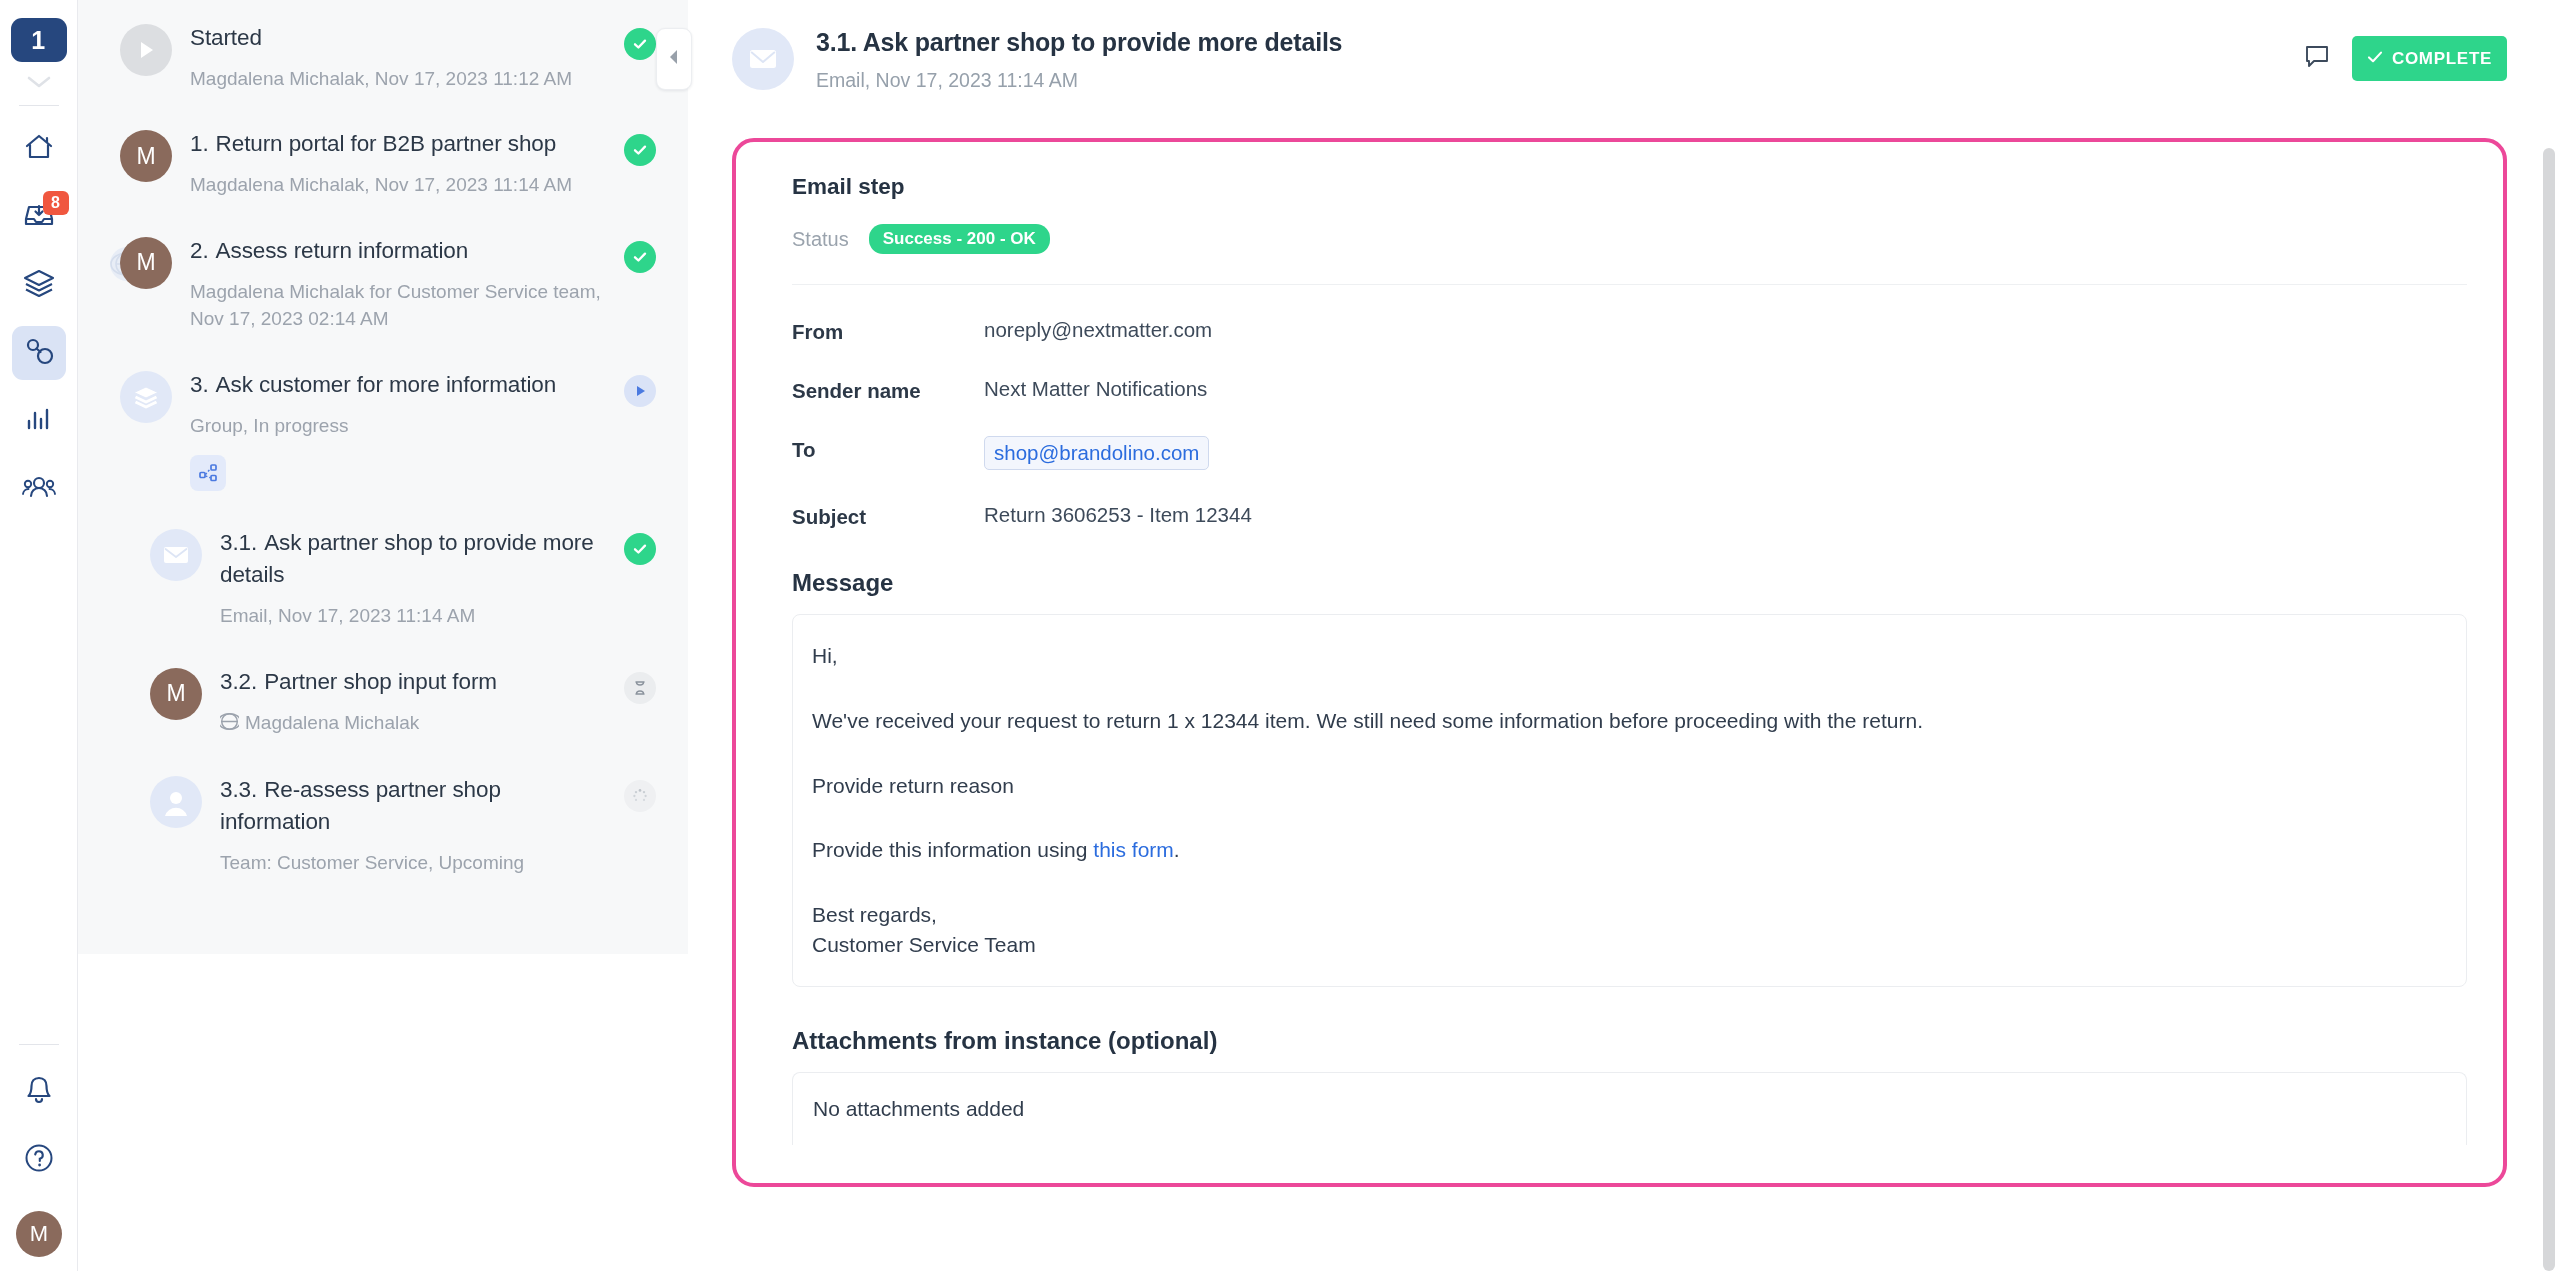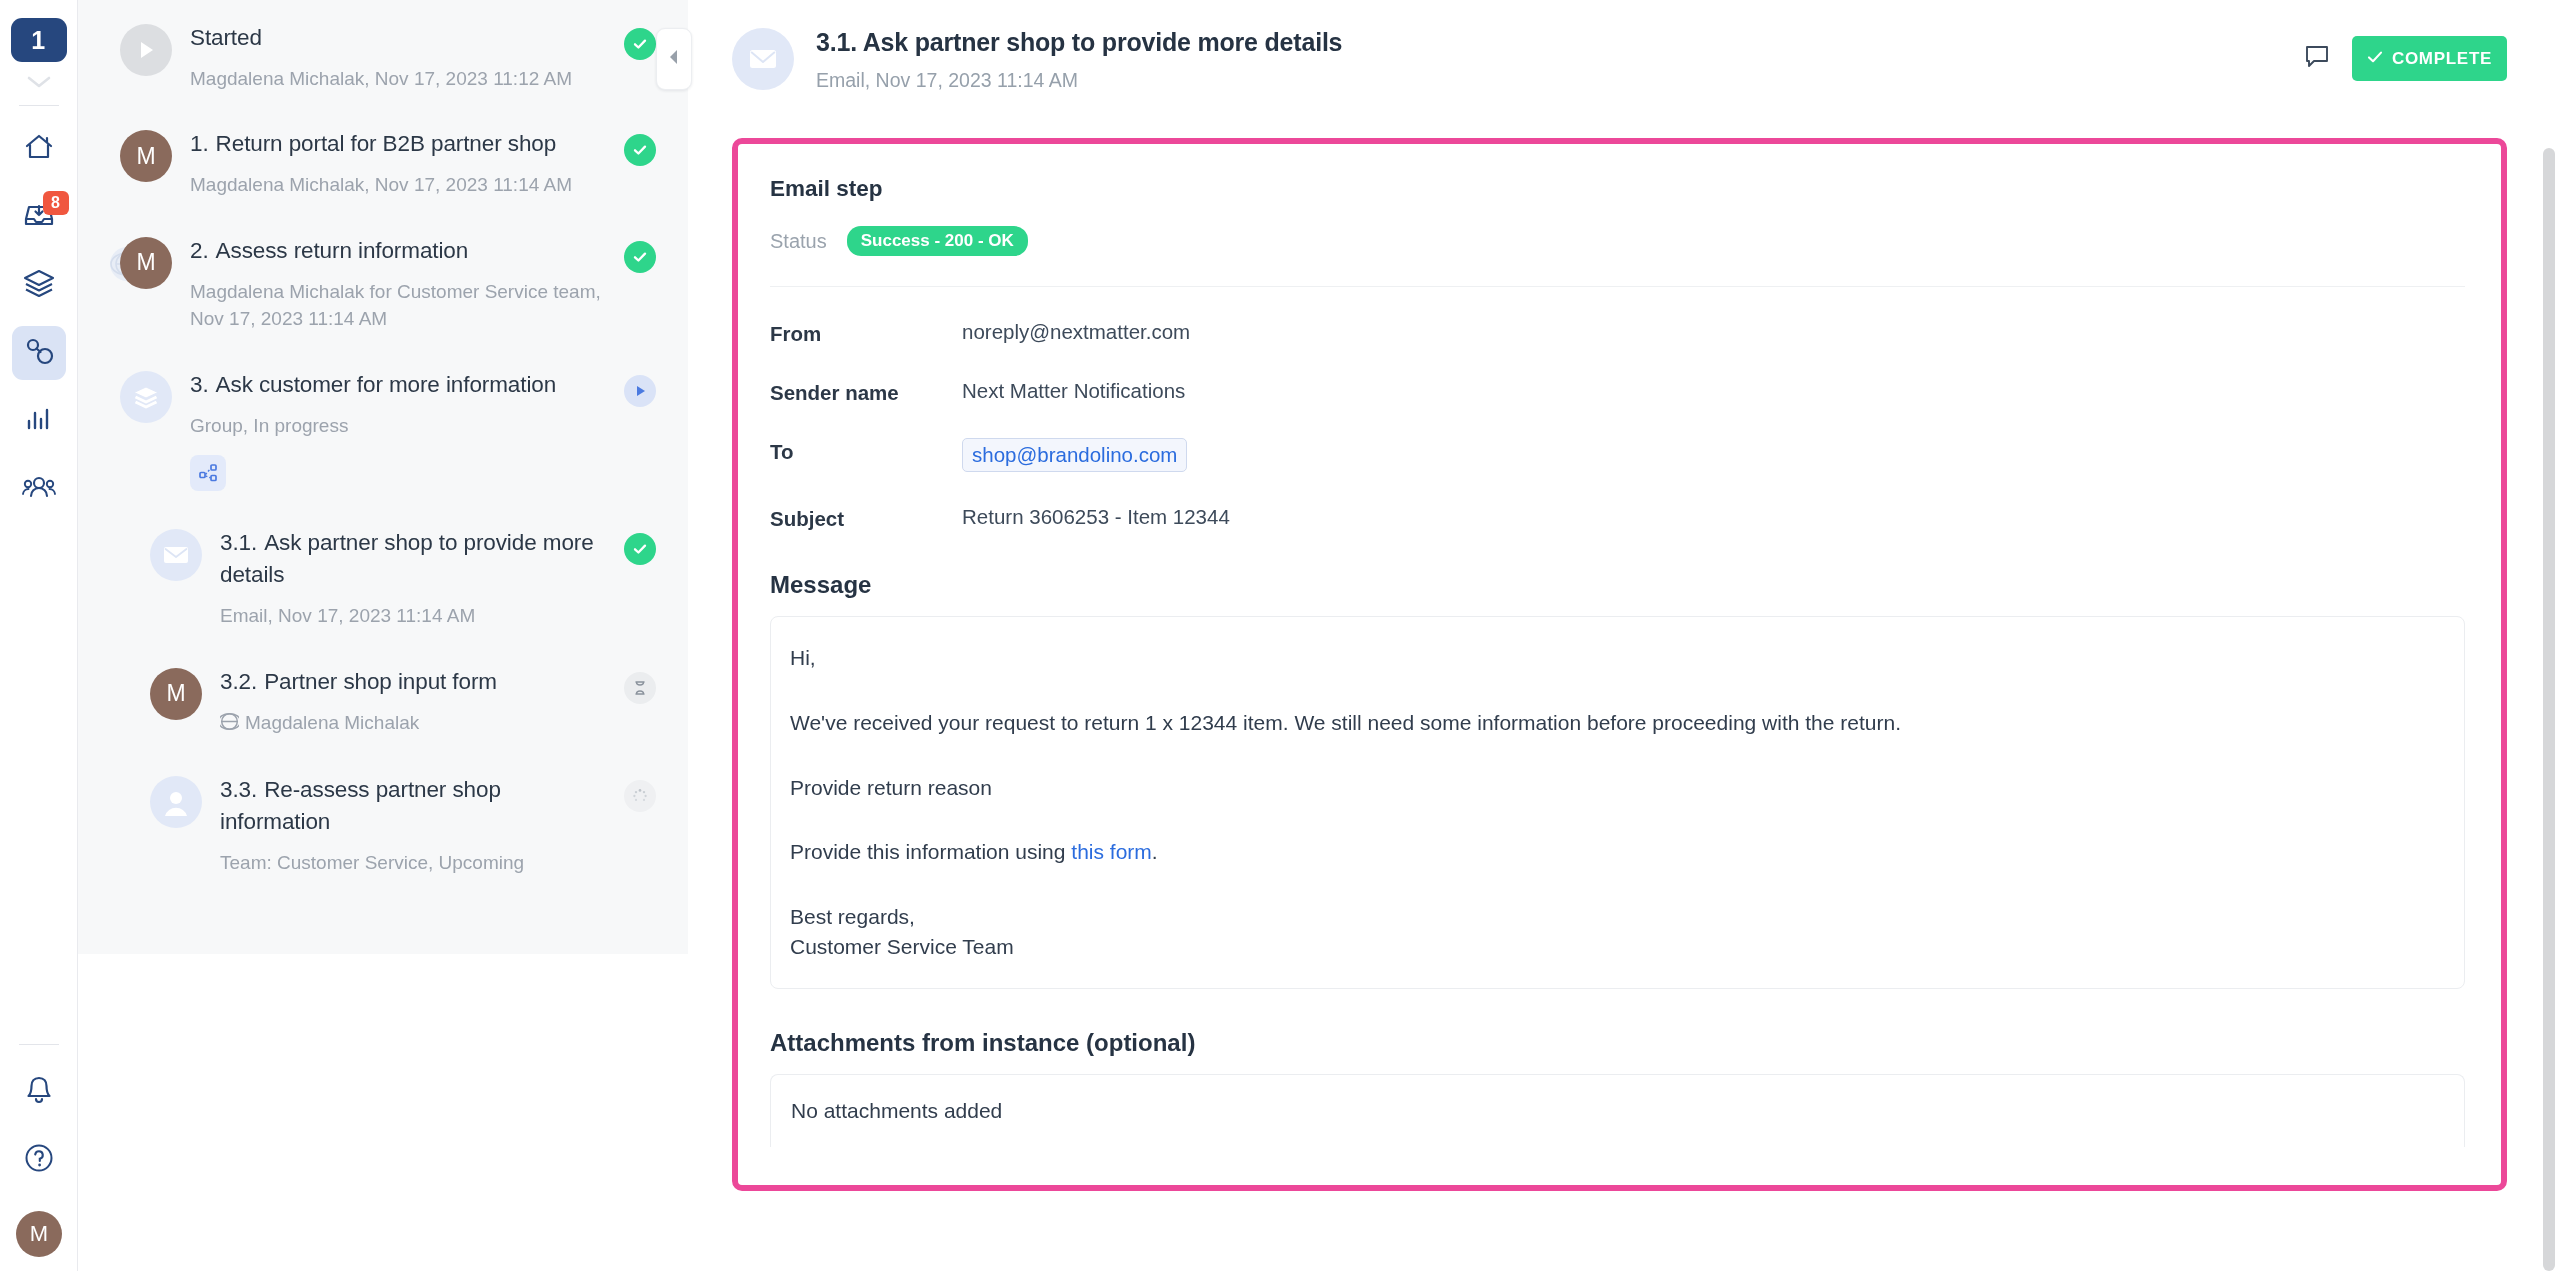--- a/index.html
+++ b/index.html
@@ -127,22 +127,22 @@
   .detail-sub { font-size: 19.5px; color: #96a0ab; margin-top: 12px; }
   .detail-actions { display: flex; align-items: center; gap: 22px; padding-top: 8px; }
   .btn-complete {
     background: #2ed58b; color: #fff; border: none; border-radius: 5px;
     height: 45px; padding: 0 15px; font-size: 17px; font-weight: bold;
     letter-spacing: .7px; display: flex; align-items: center; gap: 9px;
     font-family: "Liberation Sans", sans-serif;
   }
 
   .card {
-    margin-top: 46px; border: 6px solid #ec4899; border-radius: 10px;
-    padding: 32px 36px 38px 32px; background: #fff;
+    margin-top: 46px; border: 4px solid #ec4899; border-radius: 22px;
+    padding: 32px 36px 38px 56px; background: #fff;
   }
   .card-title { font-size: 22.5px; font-weight: bold; color: #263343; }
   .status-row { display: flex; align-items: center; gap: 20px; margin-top: 24px; }
   .status-label { font-size: 20px; color: #9aa3ad; }
   .pill {
     background: #2ed58b; color: #fff; border-radius: 14px;
     padding: 5px 14px; font-size: 17px; font-weight: bold;
   }
   .card-divider { height: 1px; background: #eef0f2; margin: 30px 0 14px; }
 
@@ -334,21 +334,21 @@
               <circle cx="19" cy="19" r="17" fill="#dce5f4"></circle>
               <circle cx="19" cy="19" r="11" fill="none" stroke="#b9c8e3" stroke-width="1.6"></circle>
               <path d="M8 19 h22 M19 8 a16 11 0 0 1 0 22 a16 11 0 0 1 0 -22" fill="none" stroke="#b9c8e3" stroke-width="1.6"></path>
             </svg>
         </div>
         <div class="circle-icon brown">M</div>
       </div>
       <div class="task-body">
         <div class="task-title"><span class="num">2.</span><span>Assess return information</span></div>
         <div class="task-meta">
-            <span>Magdalena Michalak for Customer Service team, Nov 17, 2023 11:14 AM</span>
+            <span>Magdalena Michalak for Customer Service team, Nov 17, 2023 02:14 AM</span>
           </div>
       </div>
       <div class="task-status">
         <div class="status-dot done">
           <svg width="18" height="18" viewBox="0 0 18 18">
               <path d="M4 9.3 L7.4 12.5 L14 5.6" fill="none" stroke="#fff" stroke-width="2.3" stroke-linecap="round" stroke-linejoin="round"></path>
             </svg>
         </div>
       </div>
     </div>

